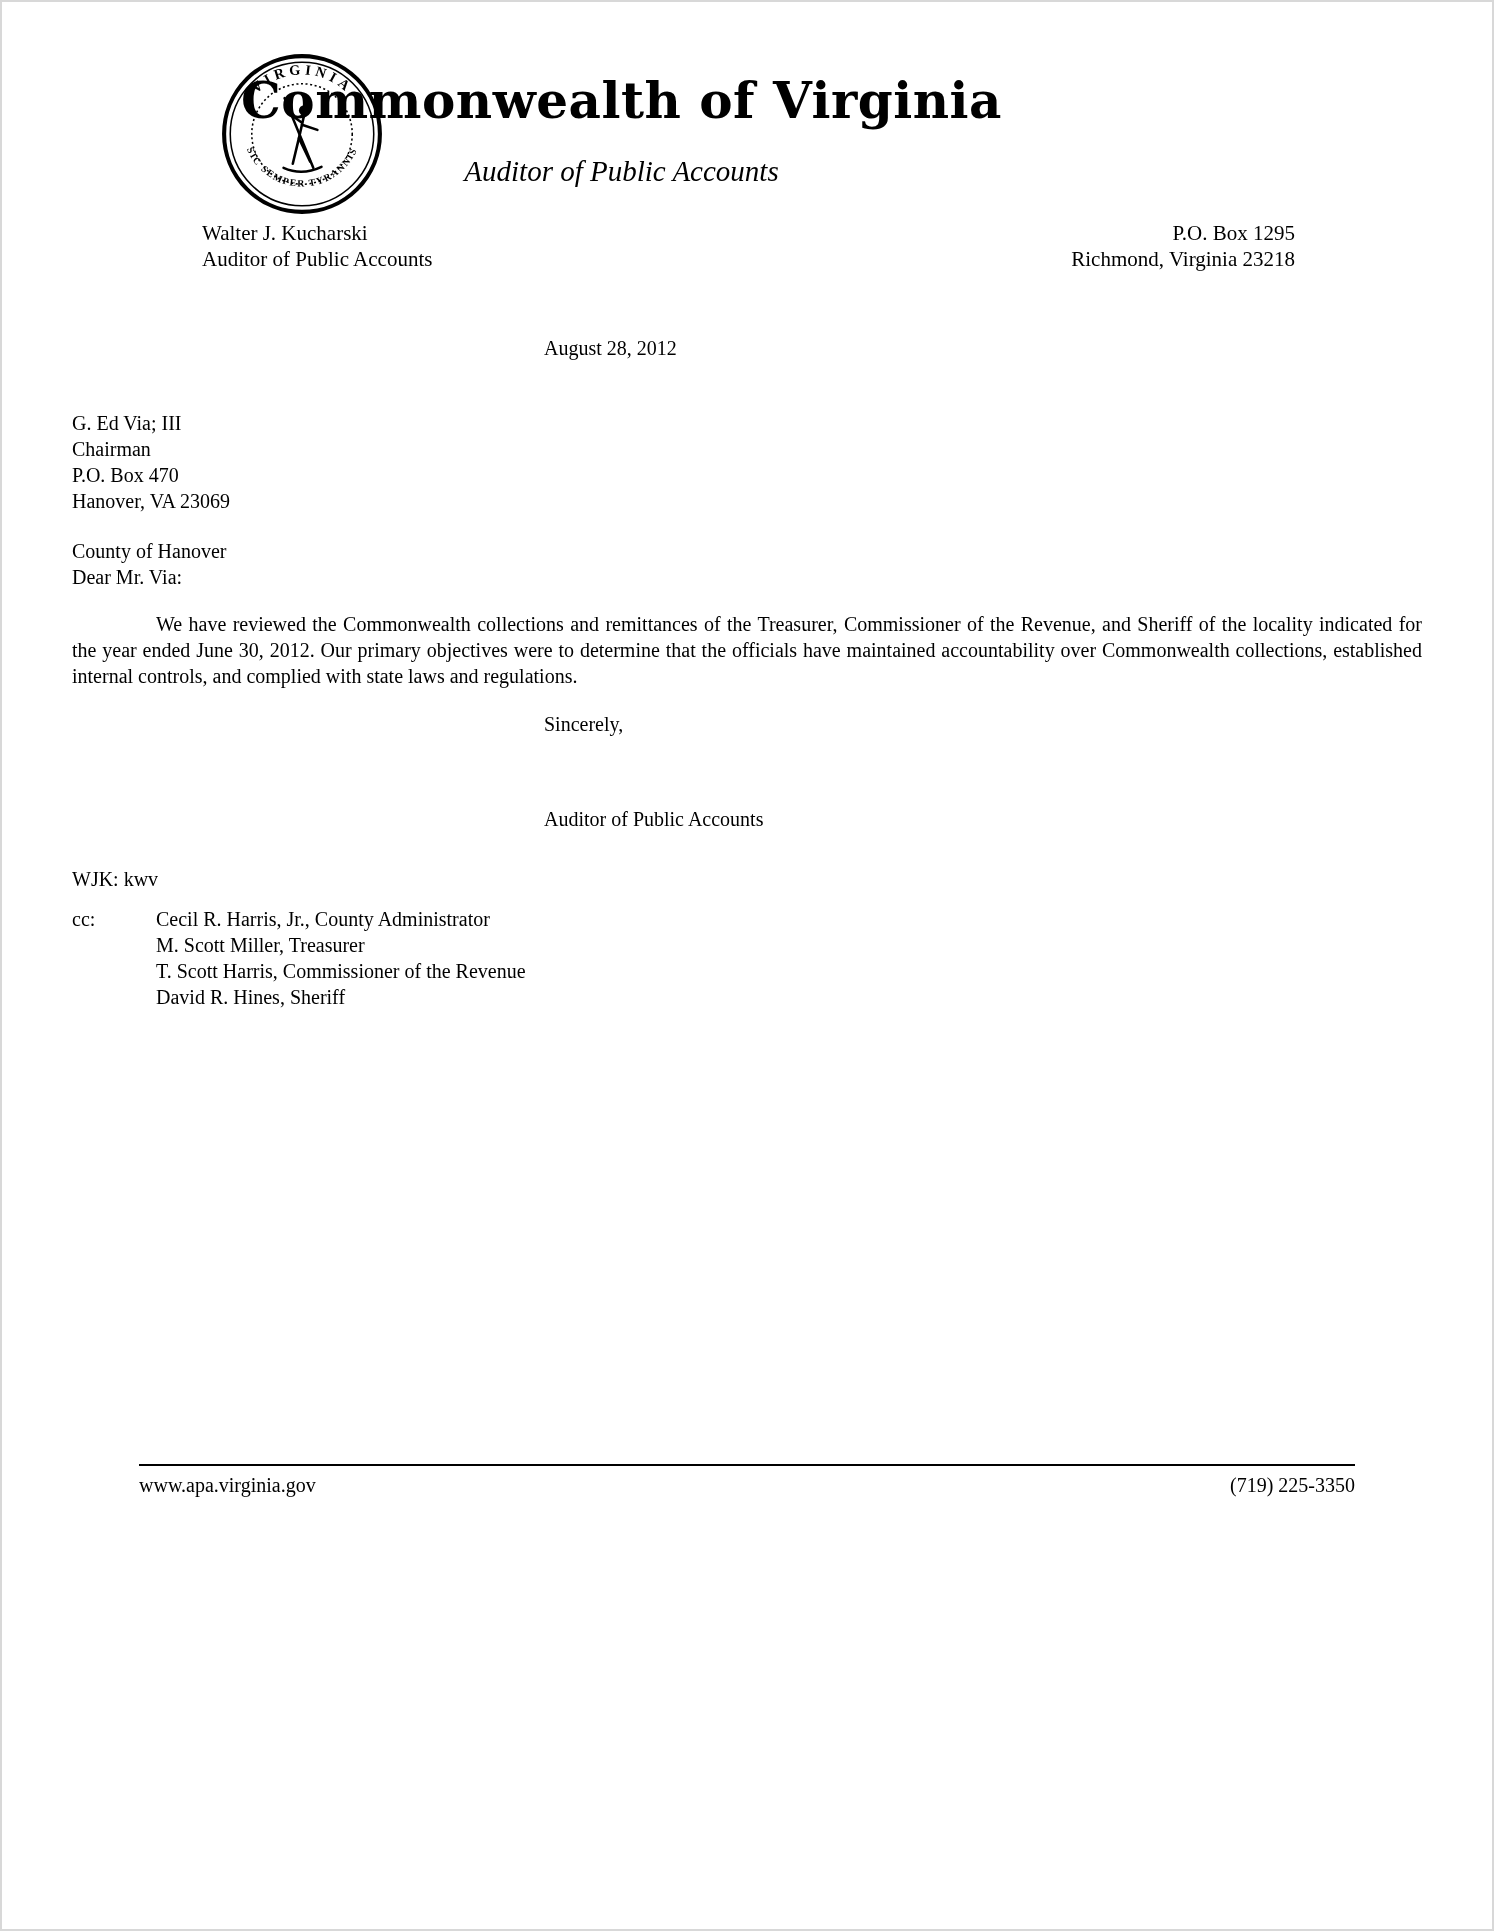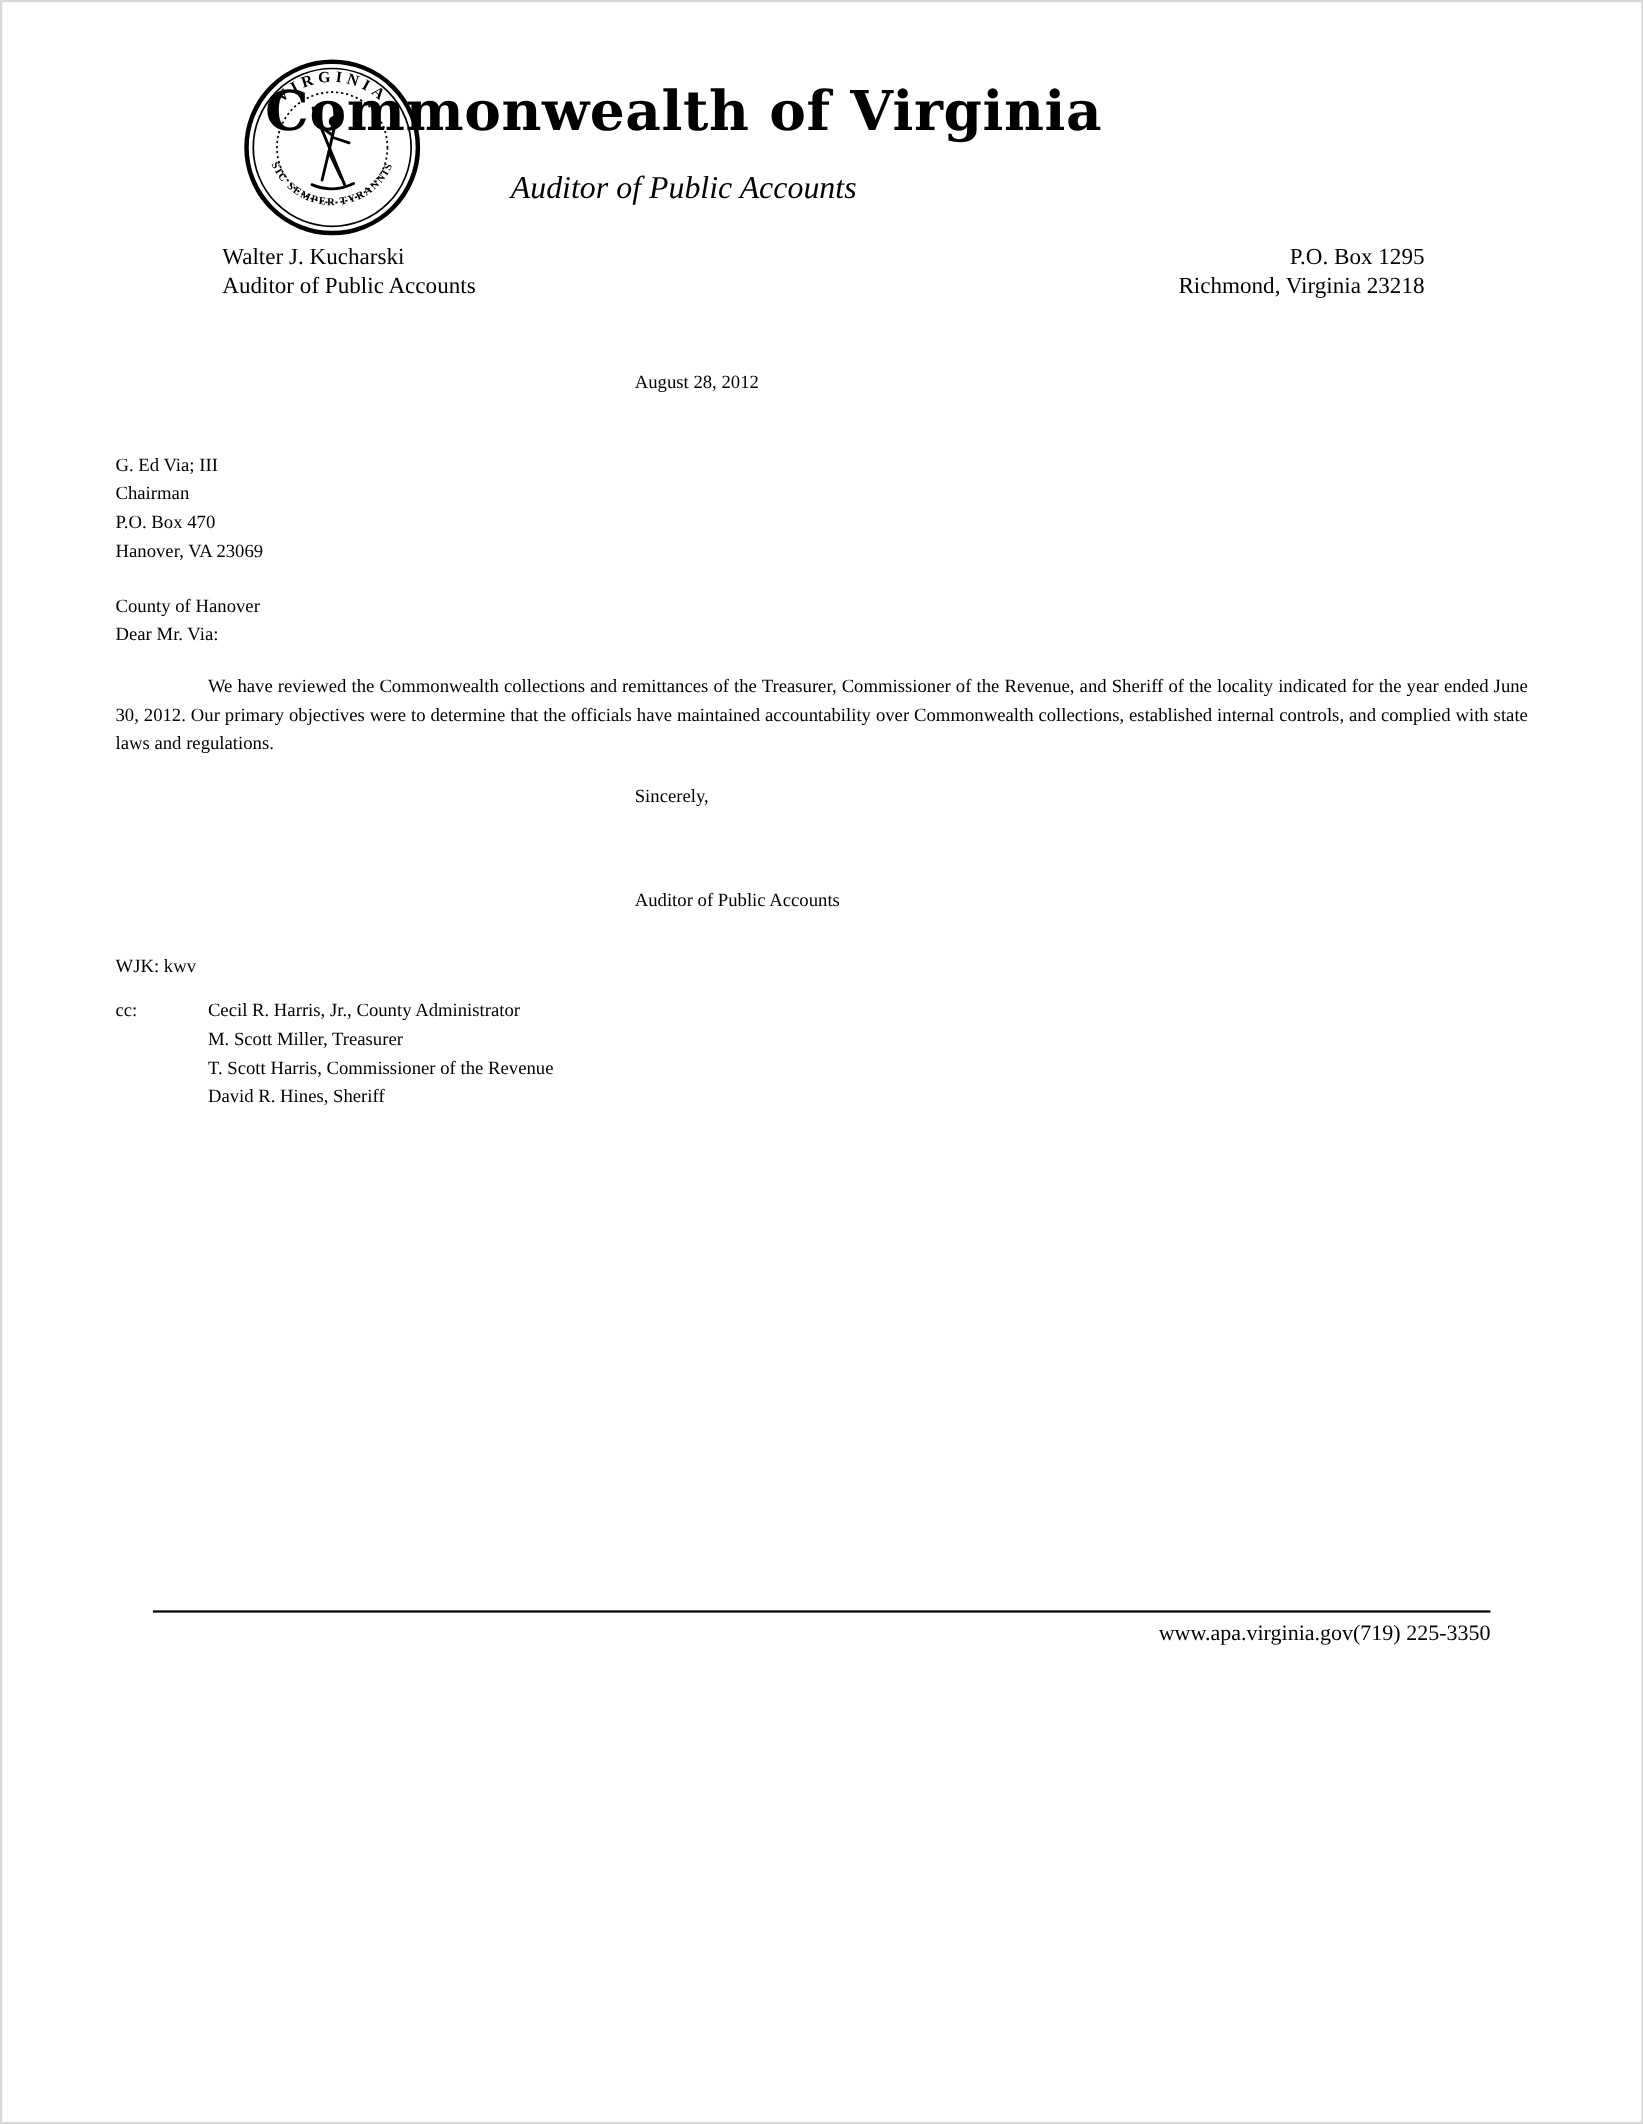--- a/index.html
+++ b/index.html
@@ -36,22 +36,22 @@
     right: 197px;
     top: 218px;
     display: flex;
     justify-content: space-between;
     font-size: 21px;
     line-height: 26px;
   }
   .head-right { text-align: right; }
   
   .content {
-    padding: 0 103px;
-    font-size: 17px;
+    padding: 0 70px;
+    font-size: 20px;
     line-height: 26px;
   }
   .date-line   { margin: 73px 0 0 472px; }
   .recipient   { margin-top: 49px; }
   .locality    { margin-top: 24px; }
   .salutation  { }
   .para {
     margin-top: 21px;
     text-align: justify;
     text-indent: 84px;
@@ -66,21 +66,21 @@
   
   .footer {
     position: absolute;
     left: 137px;
     right: 137px;
     top: 1462px;
   }
   .footer-rule { border-top: 2px solid #000; }
   .footer-row {
     display: flex;
-    justify-content: flex-end;
+    justify-content: space-between;
     font-size: 20px;
     margin-top: 8px;
   }
 </style>
 </head>
 <body>
 
 <div class="page">
 
   <div class="letterhead">

